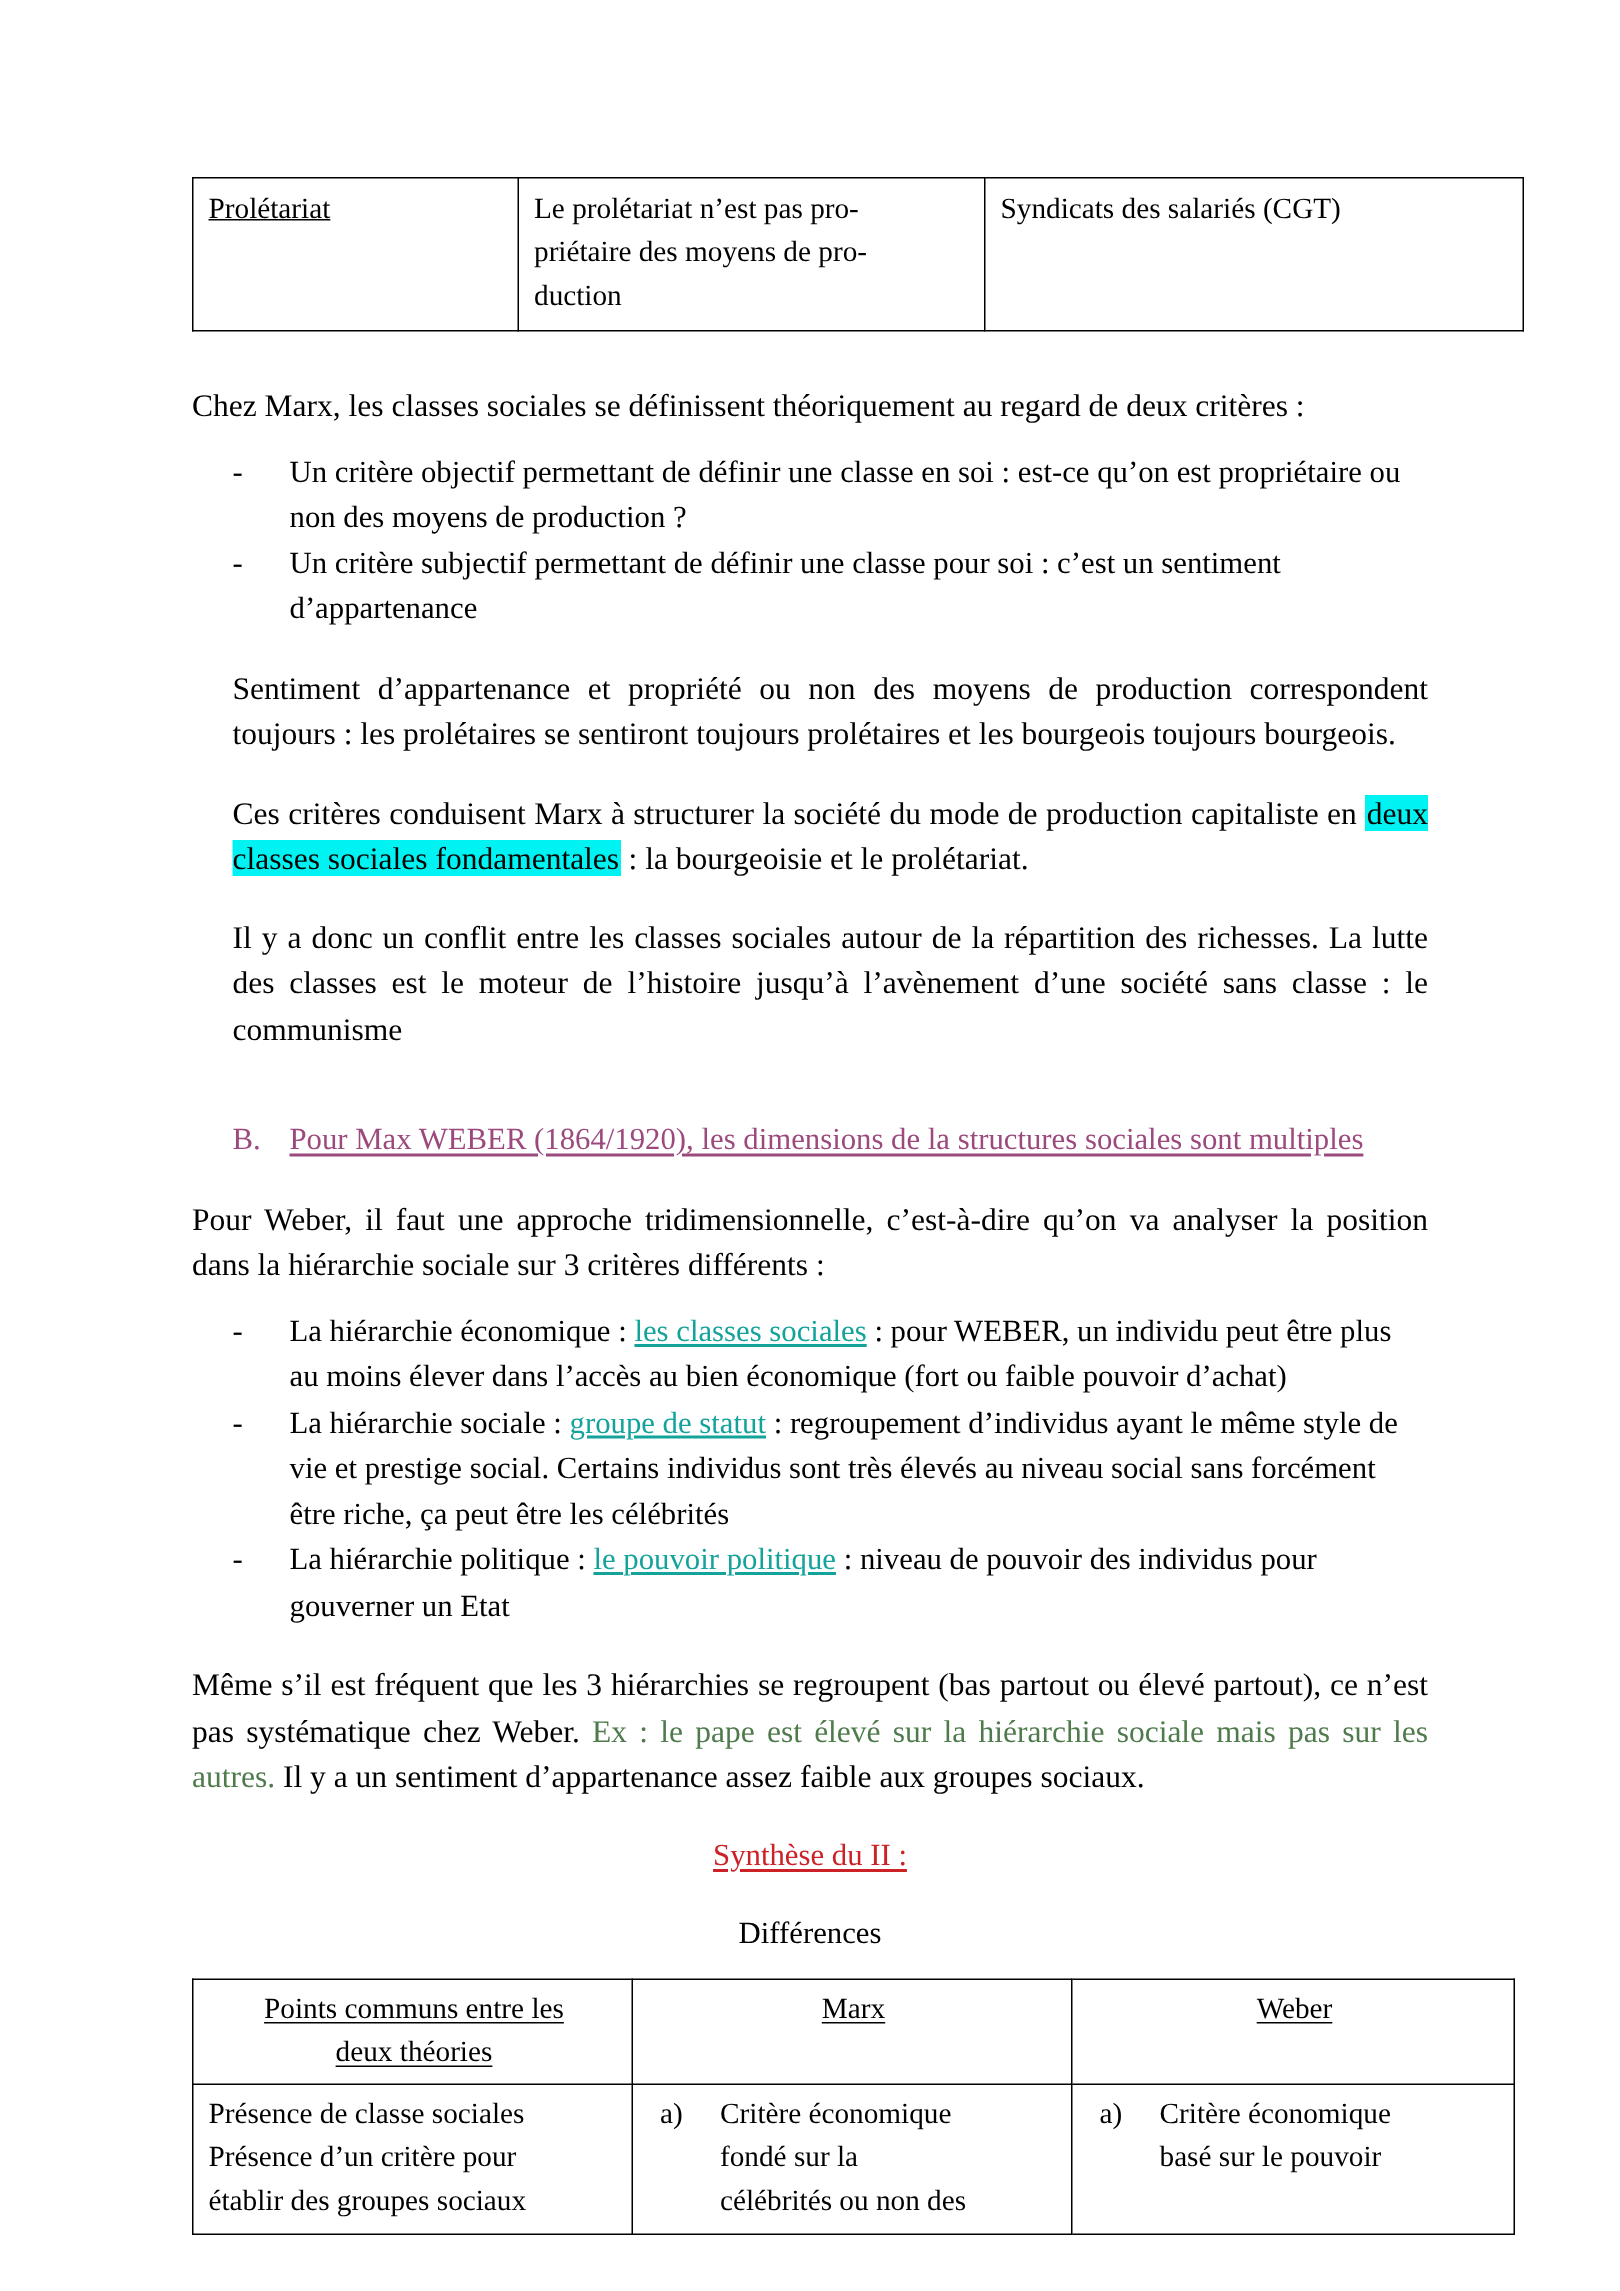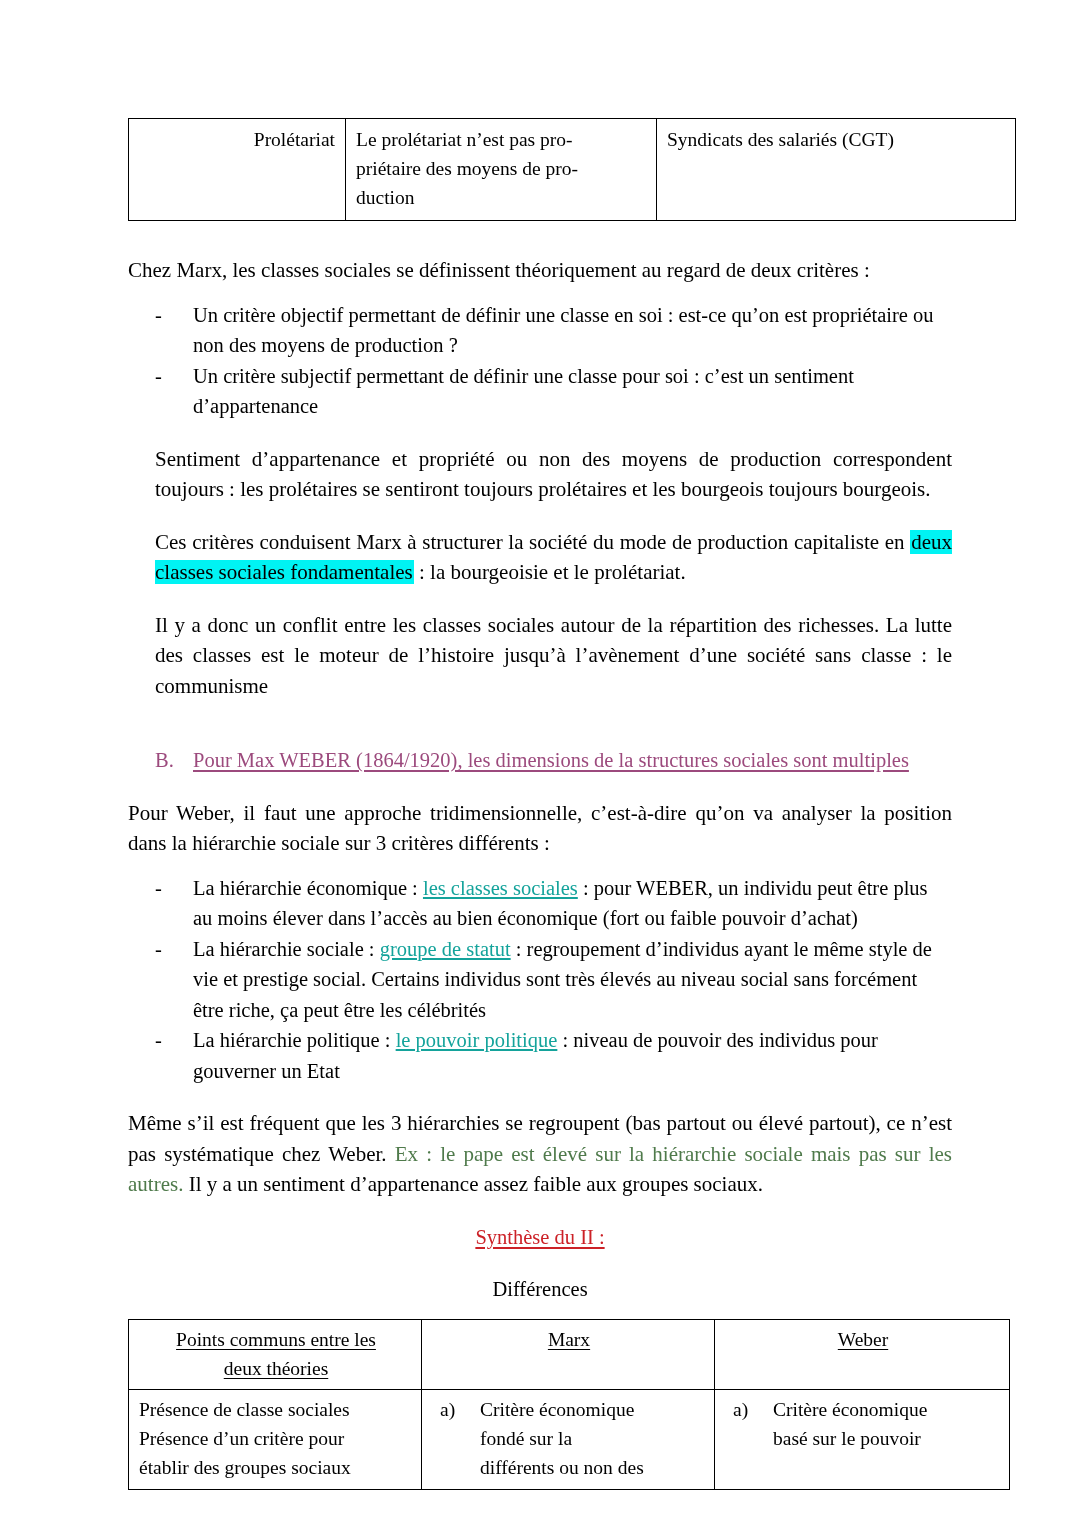--- a/index.html
+++ b/index.html
@@ -43,21 +43,21 @@
   table.doc-table td {
     border: 1.6px solid #000000;
     vertical-align: top;
     font-size: 19.5px;
     line-height: 29px;
     padding: 6px 10px 8px 10px;
     font-family: "Liberation Serif", "DejaVu Serif", serif;
   }
 
   
-  #top-table td.c1 { width: 196px; text-align: right; }
+  #top-table td.c1 { width: 196px; text-align: left; text-decoration: underline; }
   #top-table td.c2 { width: 290px; text-align: left; }
   #top-table td.c3 { width: 338px; text-align: left; }
   #top-table td { height: 84px; }
 
   
   .para {
     font-size: 21px;
     line-height: 30.5px;
     margin: 0;
     text-align: justify;
@@ -286,21 +286,21 @@
             <div>Présence de classe sociales</div>
             <div>Présence d’un critère pour</div>
             <div>établir des groupes sociaux</div>
           </td>
           <td class="bc2 body-cell">
             <ol class="alpha marx-cell-inner">
               <li>
                 <span class="alab">a)</span>
                 <div>Critère économique</div>
                 <div>fondé sur la</div>
-                <div>différents ou non des</div>
+                <div>célébrités ou non des</div>
               </li>
             </ol>
           </td>
           <td class="bc3 body-cell">
             <ol class="alpha weber-cell-inner">
               <li>
                 <span class="alab">a)</span>
                 <div>Critère économique</div>
                 <div>basé sur le pouvoir</div>
               </li>

